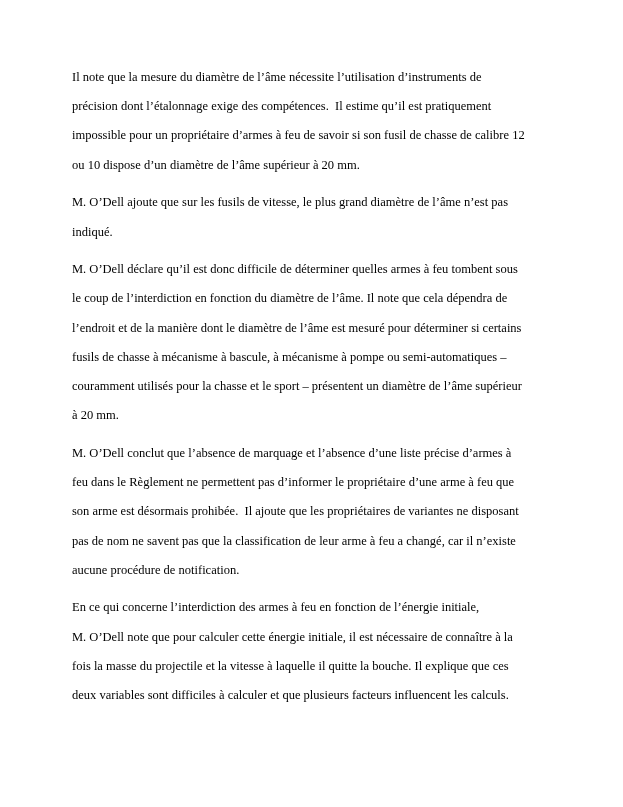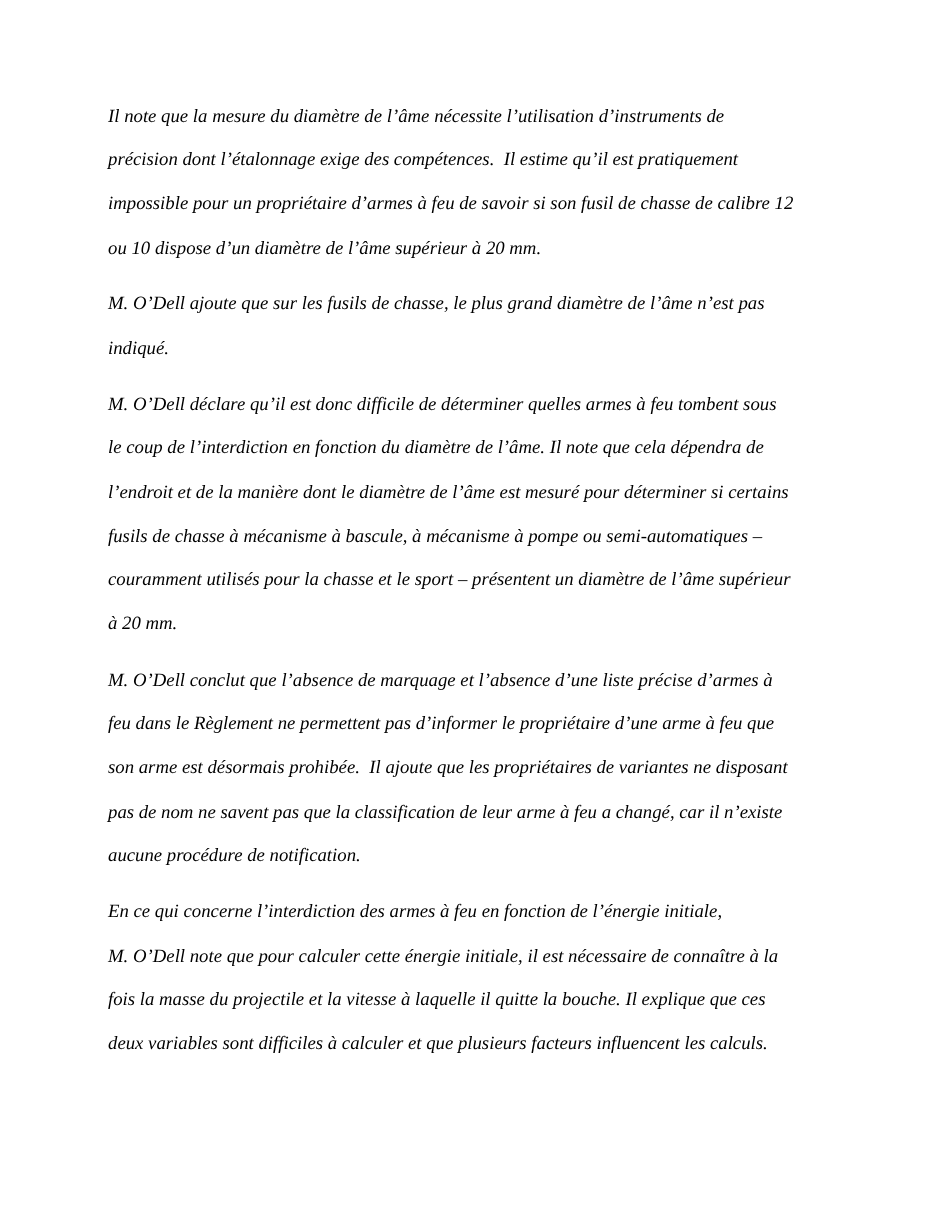--- a/index.html
+++ b/index.html
@@ -17,21 +17,20 @@
     color: #000000;
     -webkit-font-smoothing: antialiased;
   }
   .page {
     position: absolute;
     left: 0;
     top: 0;
     width: 623px;
     height: 807px;
     background: #ffffff;
-    font-style: italic;
   }
   .content {
     position: absolute;
     left: 72px;
     top: 63px;
     width: 500px;
   }
   .content p {
     margin: 0 0 8.5px 0;
     line-height: 29.2px;
@@ -41,21 +40,21 @@
 </style>
 </head>
 <body>
 
 <div class="page">
   <div class="content">
     <p>Il note que la mesure du diamètre de l’âme nécessite l’utilisation d’instruments de
 précision dont l’étalonnage exige des compétences.  Il estime qu’il est pratiquement
 impossible pour un propriétaire d’armes à feu de savoir si son fusil de chasse de calibre 12
 ou 10 dispose d’un diamètre de l’âme supérieur à 20 mm.</p>
-    <p>M. O’Dell ajoute que sur les fusils de chasse, le plus grand diamètre de l’âme n’est pas
+    <p>M. O’Dell ajoute que sur les fusils de vitesse, le plus grand diamètre de l’âme n’est pas
 indiqué.</p>
     <p>M. O’Dell déclare qu’il est donc difficile de déterminer quelles armes à feu tombent sous
 le coup de l’interdiction en fonction du diamètre de l’âme. Il note que cela dépendra de
 l’endroit et de la manière dont le diamètre de l’âme est mesuré pour déterminer si certains
 fusils de chasse à mécanisme à bascule, à mécanisme à pompe ou semi-automatiques –
 couramment utilisés pour la chasse et le sport – présentent un diamètre de l’âme supérieur
 à 20 mm.</p>
     <p>M. O’Dell conclut que l’absence de marquage et l’absence d’une liste précise d’armes à
 feu dans le Règlement ne permettent pas d’informer le propriétaire d’une arme à feu que
 son arme est désormais prohibée.  Il ajoute que les propriétaires de variantes ne disposant

